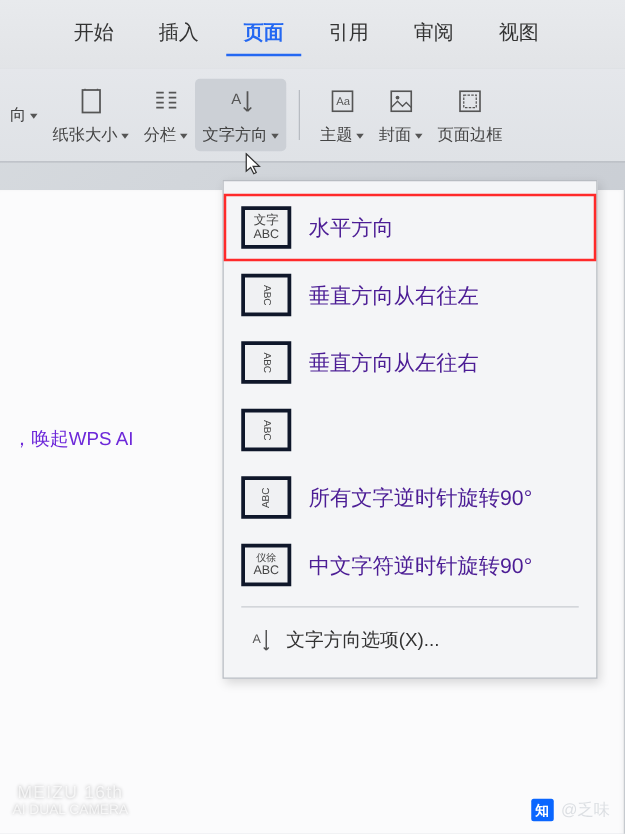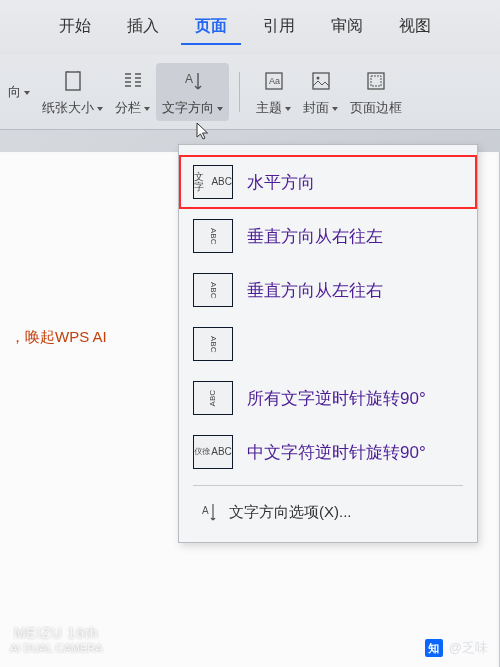--- a/index.html
+++ b/index.html
@@ -83,23 +83,23 @@
       margin: 22px 0 0 0;
       height: 560px;
       background: #fbfbfc;
       border-right: 1px solid #c6cacf;
       position: relative;
       box-shadow: inset -2px 0 3px rgba(0,0,0,0.03);
     }
     .doc-hint {
       position: absolute;
       left: 10px;
-      top: 176px;
+      top: 190px;
       font-size: 15px;
-      color: #c2410c;
+      color: #6d28d9;
     }
     .dropdown {
       position: absolute;
       left: 178px;
       top: 144px;
       width: 300px;
       background: #f4f5f7;
       border: 1px solid #b8bcc2;
       box-shadow: 2px 3px 8px rgba(0,0,0,0.15);
       padding: 10px 0;
@@ -107,24 +107,24 @@
     .dd-item {
       display: flex;
       align-items: center;
       padding: 10px 14px;
       gap: 14px;
       cursor: pointer;
     }
     .dd-icon {
       width: 40px;
       height: 34px;
-      border: 1px solid #0f172a;
+      border: 3px solid #0f172a;
       background: #f0f1f3;
       display: flex;
-      flex-direction: row;
+      flex-direction: column;
       align-items: center;
       justify-content: center;
       font-size: 10px;
       line-height: 1;
       gap: 1px;
       color: #444;
       position: relative;
     }
     .dd-label {
       font-size: 17px;

